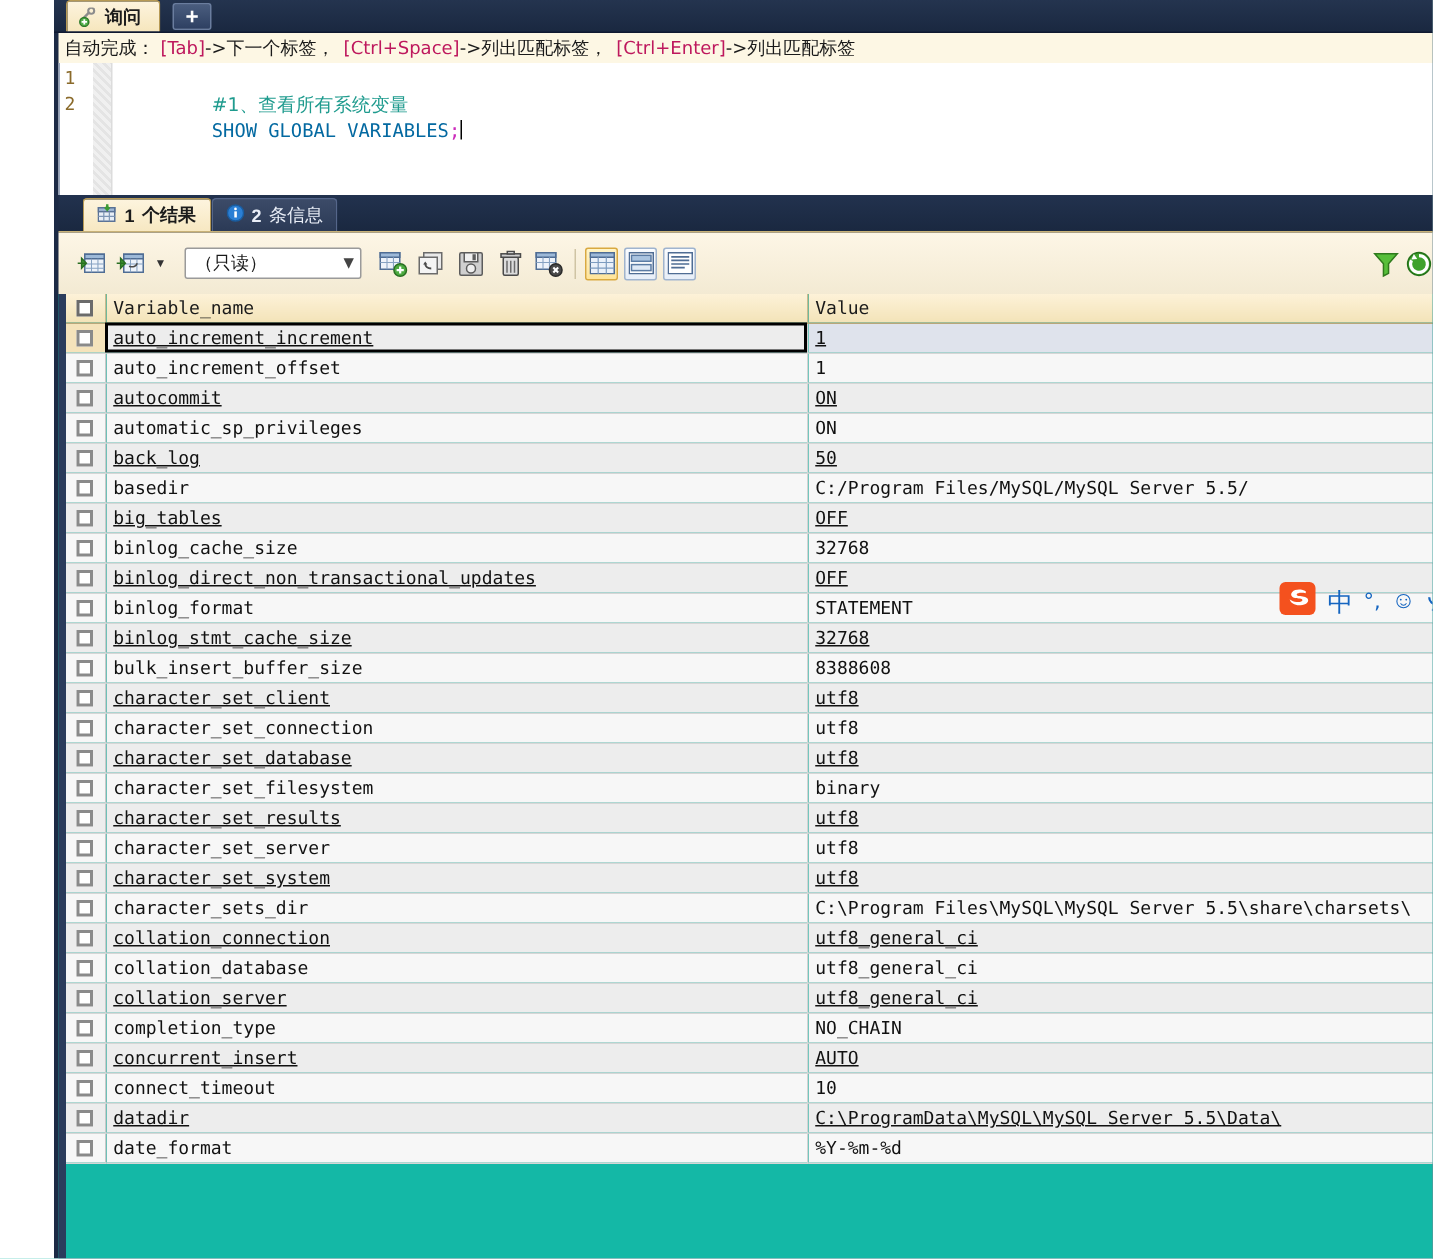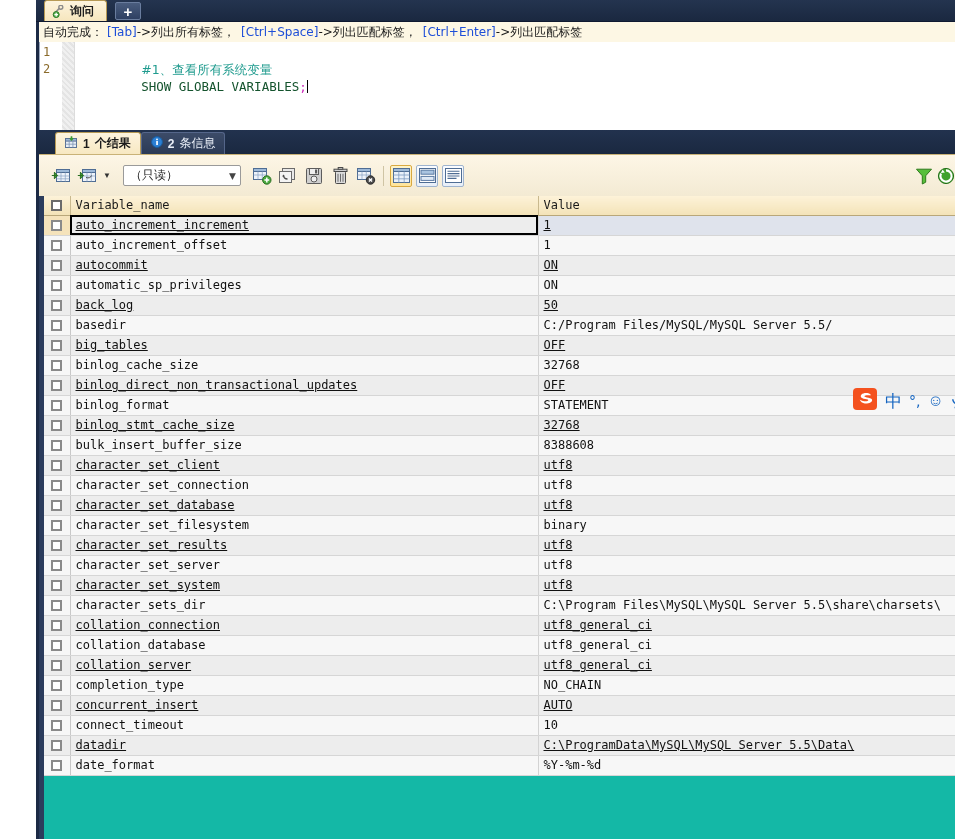--- a/index.html
+++ b/index.html
@@ -54,21 +54,21 @@
     position: absolute; left: 0; top: 22px;
     width: 955px; height: 20px;
     background: #fdf7e4;
     border-left: 3px solid #1c2a45;
     display: flex; align-items: center;
     padding-left: 4px;
     font-size: 12px; color: #1a1a1a;
     white-space: nowrap;
     font-family: "DejaVu Sans", "Liberation Sans", sans-serif;
   }
-  .hintbar .k { color: #1d4ed8; }
+  .hintbar .k { color: #be185d; }
 
   
   .editor {
     position: absolute; left: 3px; top: 42px;
     width: 952px; height: 88px;
     background: #ffffff;
     border-left: 1px solid #9aa7bd;
     display: flex;
     font-family: "DejaVu Sans Mono", "Liberation Mono", monospace;
     overflow: hidden;
@@ -84,21 +84,21 @@
     width: 13px; min-width: 13px;
     background: repeating-linear-gradient(45deg,#f0f0f0,#f0f0f0 2px,#e4e4e4 2px,#e4e4e4 4px);
     border-right: 1px solid #dcdcdc;
   }
   .codearea {
     flex: 1; padding: 2px 0 0 6px;
     font-size: 12.5px; line-height: 17px;
   }
   .codeline { white-space: pre; height: 17px; }
   .tok-comment { color: #1f9b8e; font-family: "DejaVu Sans", "Liberation Sans", sans-serif; }
-  .tok-kw { color: #14532d; }
+  .tok-kw { color: #0369a1; }
   .tok-semi { color: #cc2bbb; }
   .caret {
     display: inline-block; width: 1px; height: 13px;
     background: #000; vertical-align: -2px;
     animation: blink 1.1s steps(1) infinite;
   }
   @keyframes blink { 50% { opacity: 0; } }
 
   
   .restabstrip {
@@ -248,21 +248,21 @@
     <div class="plustab">
       <span>+</span>
     </div>
   </div>
 
   <div class="hintbar">
     <span>自动完成：</span>
     <span style="width:4px"></span>
     <span class="k">[Tab]</span>
     <span>-&gt; </span>
-    <span>列出所有标签，</span>
+    <span>下一个标签，</span>
     <span style="width:6px"></span>
     <span class="k">[Ctrl+Space]</span>
     <span>-&gt; </span>
     <span>列出匹配标签，</span>
     <span style="width:6px"></span>
     <span class="k">[Ctrl+Enter]</span>
     <span>-&gt; </span>
     <span>列出匹配标签</span>
   </div>
 

